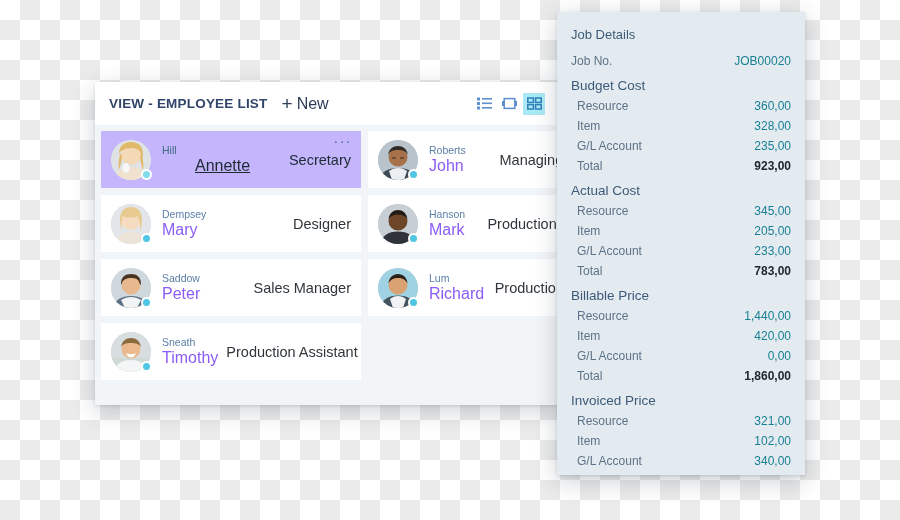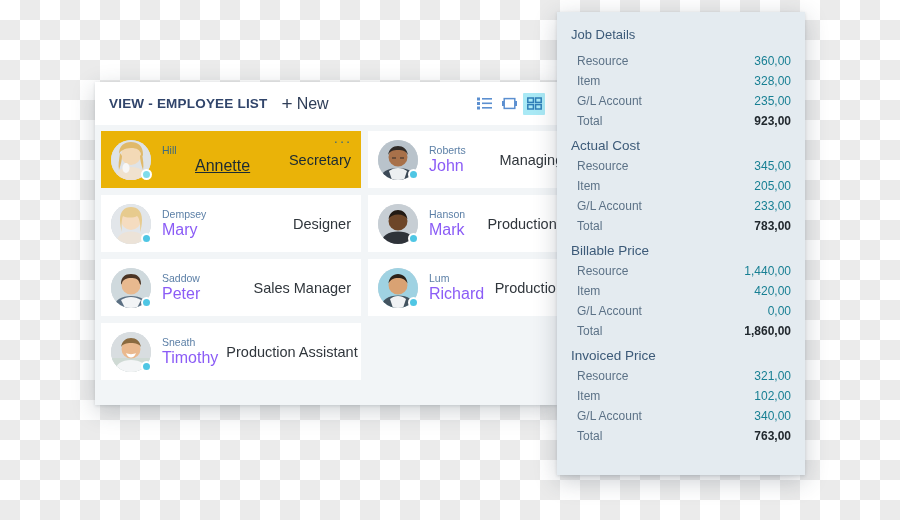--- a/index.html
+++ b/index.html
@@ -96,21 +96,21 @@
     background: #ffffff;
     height: 57px;
     margin-bottom: 7px;
     display: flex;
     align-items: center;
     padding: 0 10px 0 10px;
     box-sizing: border-box;
     position: relative;
     cursor: pointer;
   }
-  .card.selected { background: #eab308; align-items: center; }
+  .card.selected { background: #c4b5fd; align-items: center; }
   .avatar-wrap {
     position: relative;
     width: 40px;
     height: 40px;
     flex: 0 0 auto;
   }
   .avatar {
     width: 40px;
     height: 40px;
     border-radius: 50%;
@@ -425,21 +425,26 @@
       </div>
 
     </div>
   </div>
 </div>
 
 <div class="job-panel">
 
   <div class="panel-title">Job Details</div>
 
-
+  <div class="kv jobno">
+    <span class="k">Job No.</span>
+    <span class="v">JOB00020</span>
+  </div>
+
+  <div class="group-title">Budget Cost</div>
   <div class="kv">
     <span class="k">Resource</span>
     <span class="v">360,00</span>
   </div>
   <div class="kv">
     <span class="k">Item</span>
     <span class="v">328,00</span>
   </div>
   <div class="kv">
     <span class="k">G/L Account</span>

